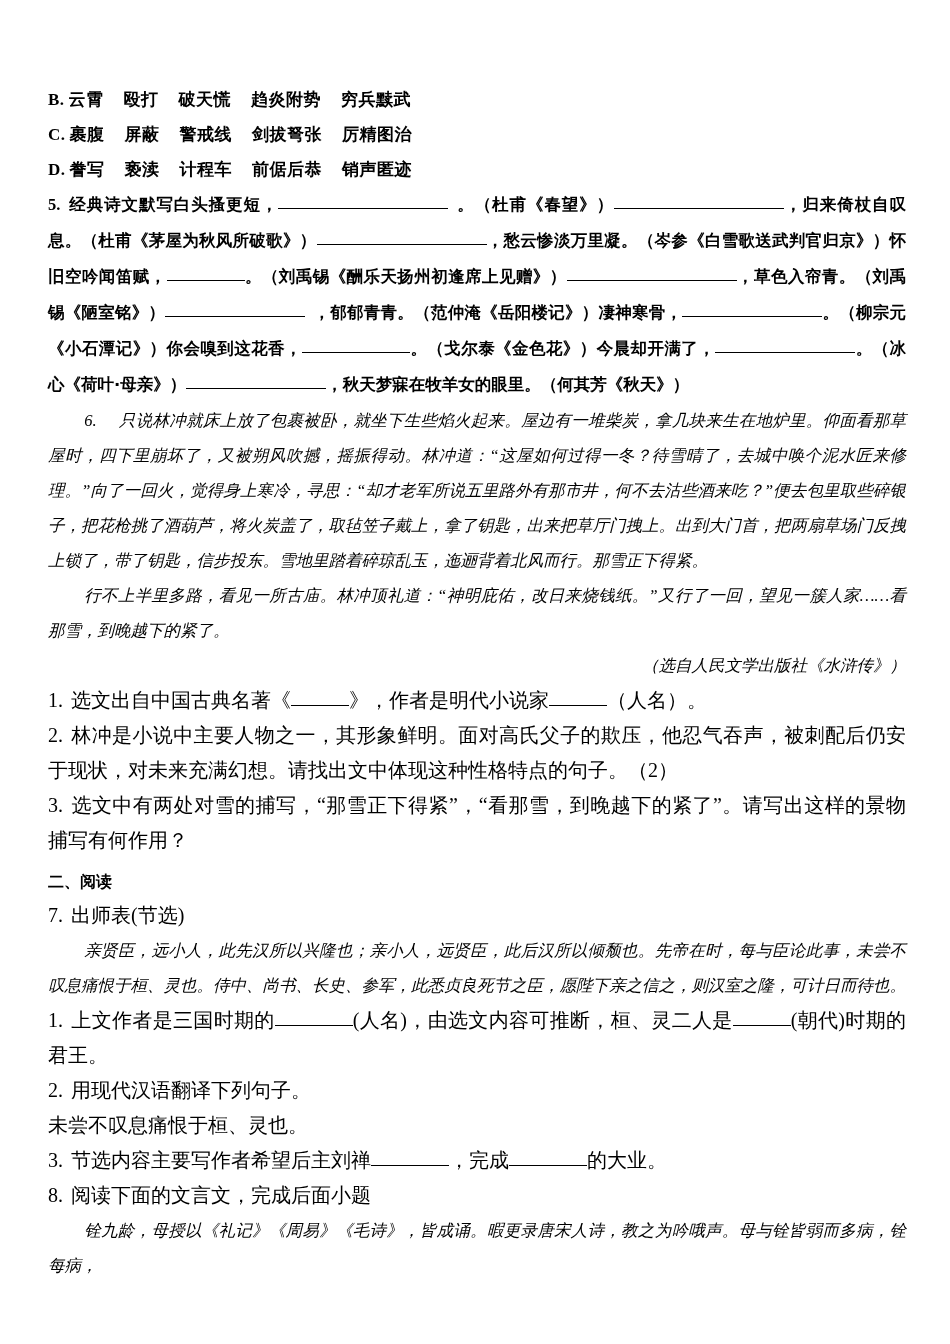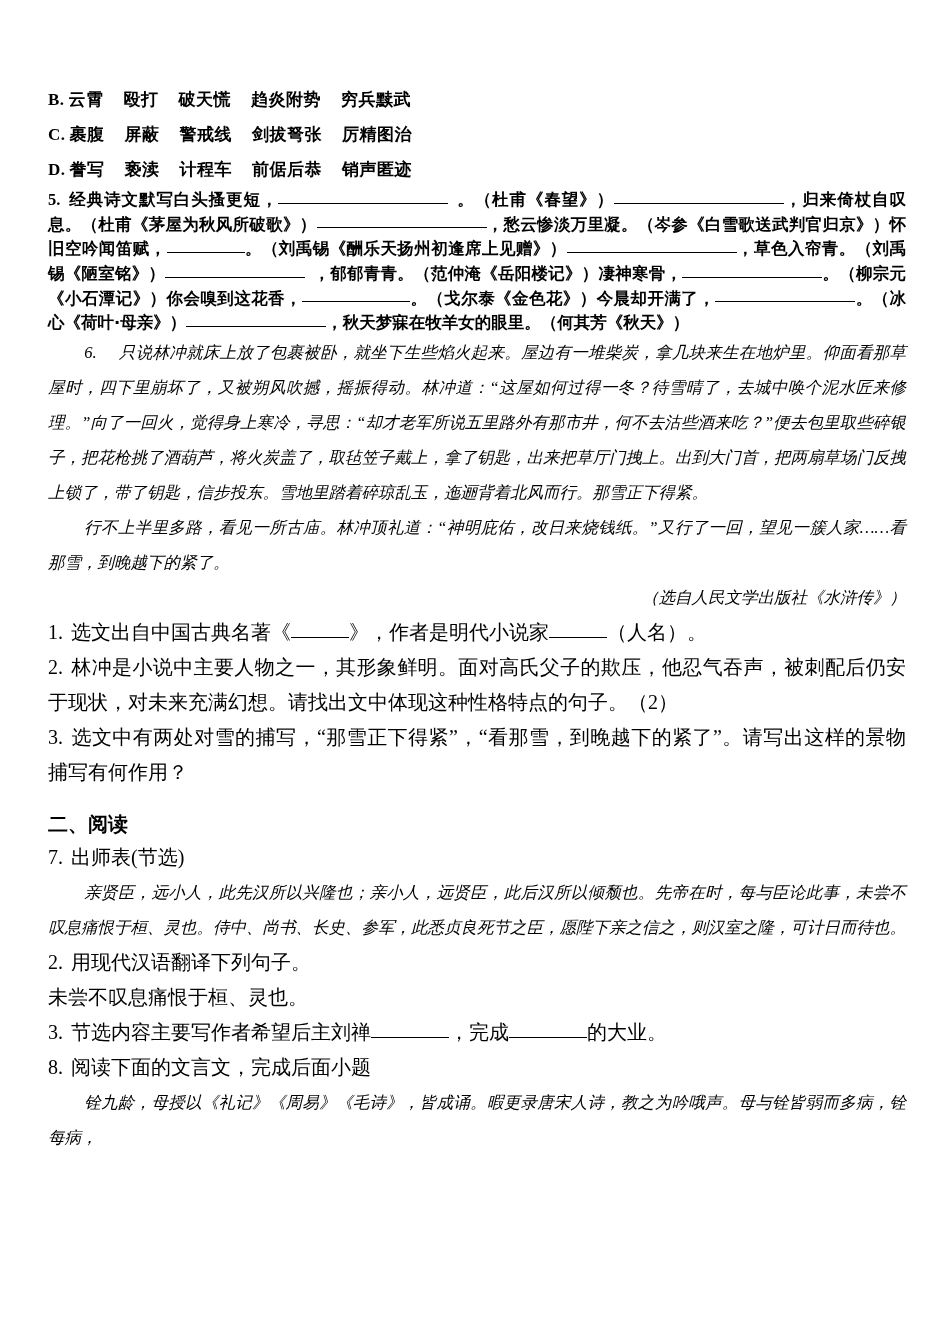--- a/index.html
+++ b/index.html
@@ -49,21 +49,21 @@
     font-weight: bold;
     margin-right: 4px;
   }
   .choice .w { margin-right: 20px; }
 
   
   .q5 {
     font-family: "DejaVu Sans", "Liberation Sans", sans-serif;
     font-weight: bold;
     font-size: 16.5px;
-    line-height: 24px;
+    line-height: 36px;
     text-align: justify;
     text-justify: inter-character;
   }
   .q5 .num { font-family: "Liberation Serif", serif; }
 
   
   .kai {
     font-family: "Liberation Serif", "DejaVu Serif", serif;
     font-style: italic;
     font-size: 16.5px;
@@ -86,23 +86,23 @@
     font-size: 20px;
     line-height: 35px;
     text-align: justify;
     text-justify: inter-character;
   }
 
   
   .sect-head {
     font-family: "DejaVu Sans", "Liberation Sans", sans-serif;
     font-weight: bold;
-    font-size: 20px;
+    font-size: 16px;
     line-height: 32px;
-    margin-top: 18px;
+    margin-top: 8px;
   }
 
   
   .blank {
     display: inline-block;
     border-bottom: 1.4px solid #000;
     vertical-align: 1px;
     height: 0.95em;
   }
   .b-s   { width: 58px; }
@@ -145,20 +145,21 @@
     <div class="songti line"><span>2.</span><span class="sp"></span><span>林冲是小说中主要人物之一，其形象鲜明。面对高氏父子的欺压，他忍气吞声，被刺配后仍安于现状，对未来充满幻想。请找出文中体现这种性格特点的句子。（2）</span></div>
 
     <div class="songti line"><span>3.</span><span class="sp"></span><span>选文中有两处对雪的捕写，“那雪正下得紧”，“看那雪，到晚越下的紧了”。请写出这样的景物捕写有何作用？</span></div>
 
     <div class="sect-head line">二、阅读</div>
 
     <div class="songti line"><span>7.</span><span class="sp"></span><span>出师表(节选)</span></div>
 
     <div class="kai kai-indent line">亲贤臣，远小人，此先汉所以兴隆也；亲小人，远贤臣，此后汉所以倾颓也。先帝在时，每与臣论此事，未尝不叹息痛恨于桓、灵也。侍中、尚书、长史、参军，此悉贞良死节之臣，愿陛下亲之信之，则汉室之隆，可计日而待也。</div>
 
+    <div class="songti line"><span>1.</span><span class="sp"></span><span>上文作者是三国时期的</span><span class="blank b-m"></span><span>(人名)，由选文内容可推断，桓、灵二人是</span><span class="blank b-s"></span><span>(朝代)时期的君王。</span></div>
 
     <div class="songti line"><span>2.</span><span class="sp"></span><span>用现代汉语翻译下列句子。</span></div>
 
     <div class="songti line">未尝不叹息痛恨于桓、灵也。</div>
 
     <div class="songti line"><span>3.</span><span class="sp"></span><span>节选内容主要写作者希望后主刘禅</span><span class="blank b-m"></span><span>，完成</span><span class="blank b-m"></span><span>的大业。</span></div>
 
     <div class="songti line"><span>8.</span><span class="sp"></span><span>阅读下面的文言文，完成后面小题</span></div>
 
 

